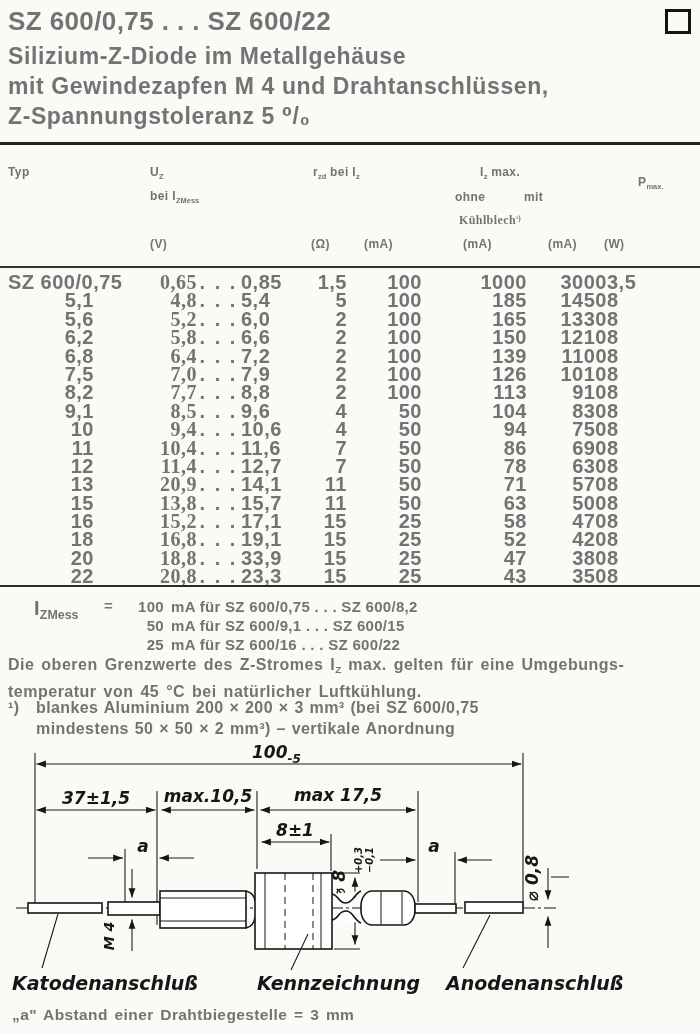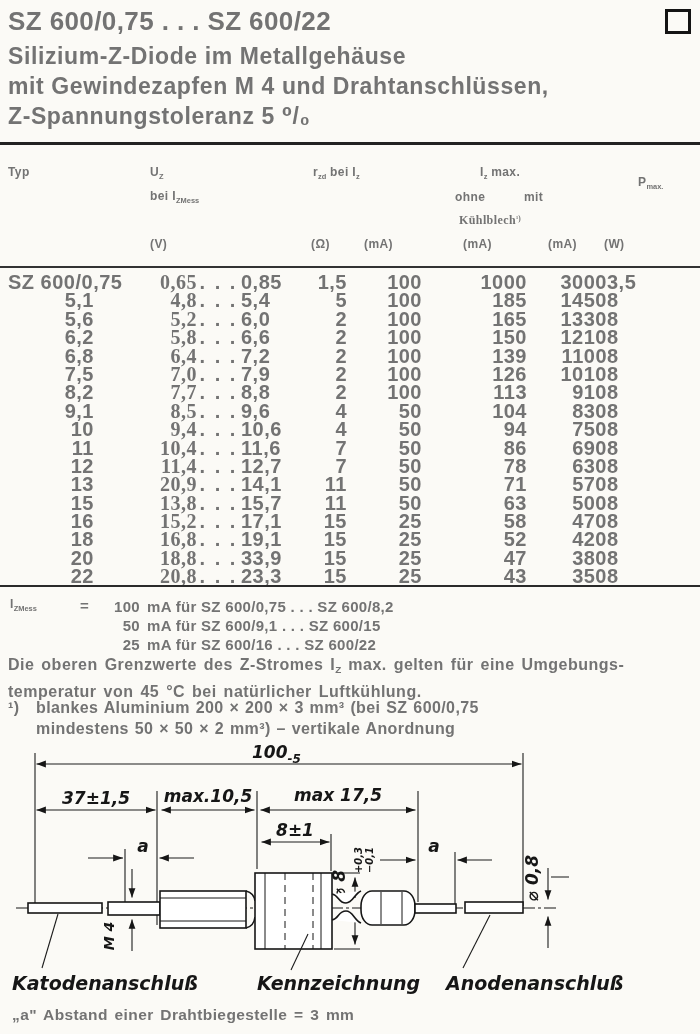--- a/index.html
+++ b/index.html
@@ -33,21 +33,21 @@
   .c-uzmin{text-align:right;font-family:Liberation Serif, serif;}
   .c-dots{text-align:center;letter-spacing:2px;}
   .c-uzmax{text-align:left;padding-left:1px;}
   .c-rzd{text-align:right;}
   .c-iz{text-align:right;}
   .c-ohne{text-align:right;}
   .c-mit{text-align:right;}
   .c-pmax{}
 
   .izmess{position:absolute;top:597px;left:10px;display:flex;font-size:15px;letter-spacing:0.3px;}
-  .izmess .lbl{width:70px;font-size:12px;}
+  .izmess .lbl{width:70px;font-size:20px;margin-left:24px;}
   .izmess .eq{width:28px;}
   .izline{display:flex;line-height:19px;}
   .izline .num{width:32px;text-align:right;margin-right:7px;}
 
   .limitnote{position:absolute;top:654px;left:8px;font-size:16px;line-height:21.5px;letter-spacing:0.5px;word-spacing:2px;white-space:nowrap;}
   .fn1{position:absolute;top:697px;left:8px;display:flex;font-size:16px;line-height:21px;letter-spacing:0.4px;word-spacing:1px;white-space:nowrap;}
   .fn1 .mk{width:28px;}
 
   .drawing{position:absolute;top:742px;left:0;}
   .drawing text{font-family:"DejaVu Sans","Liberation Sans",sans-serif;font-style:italic;fill:#161616;}

